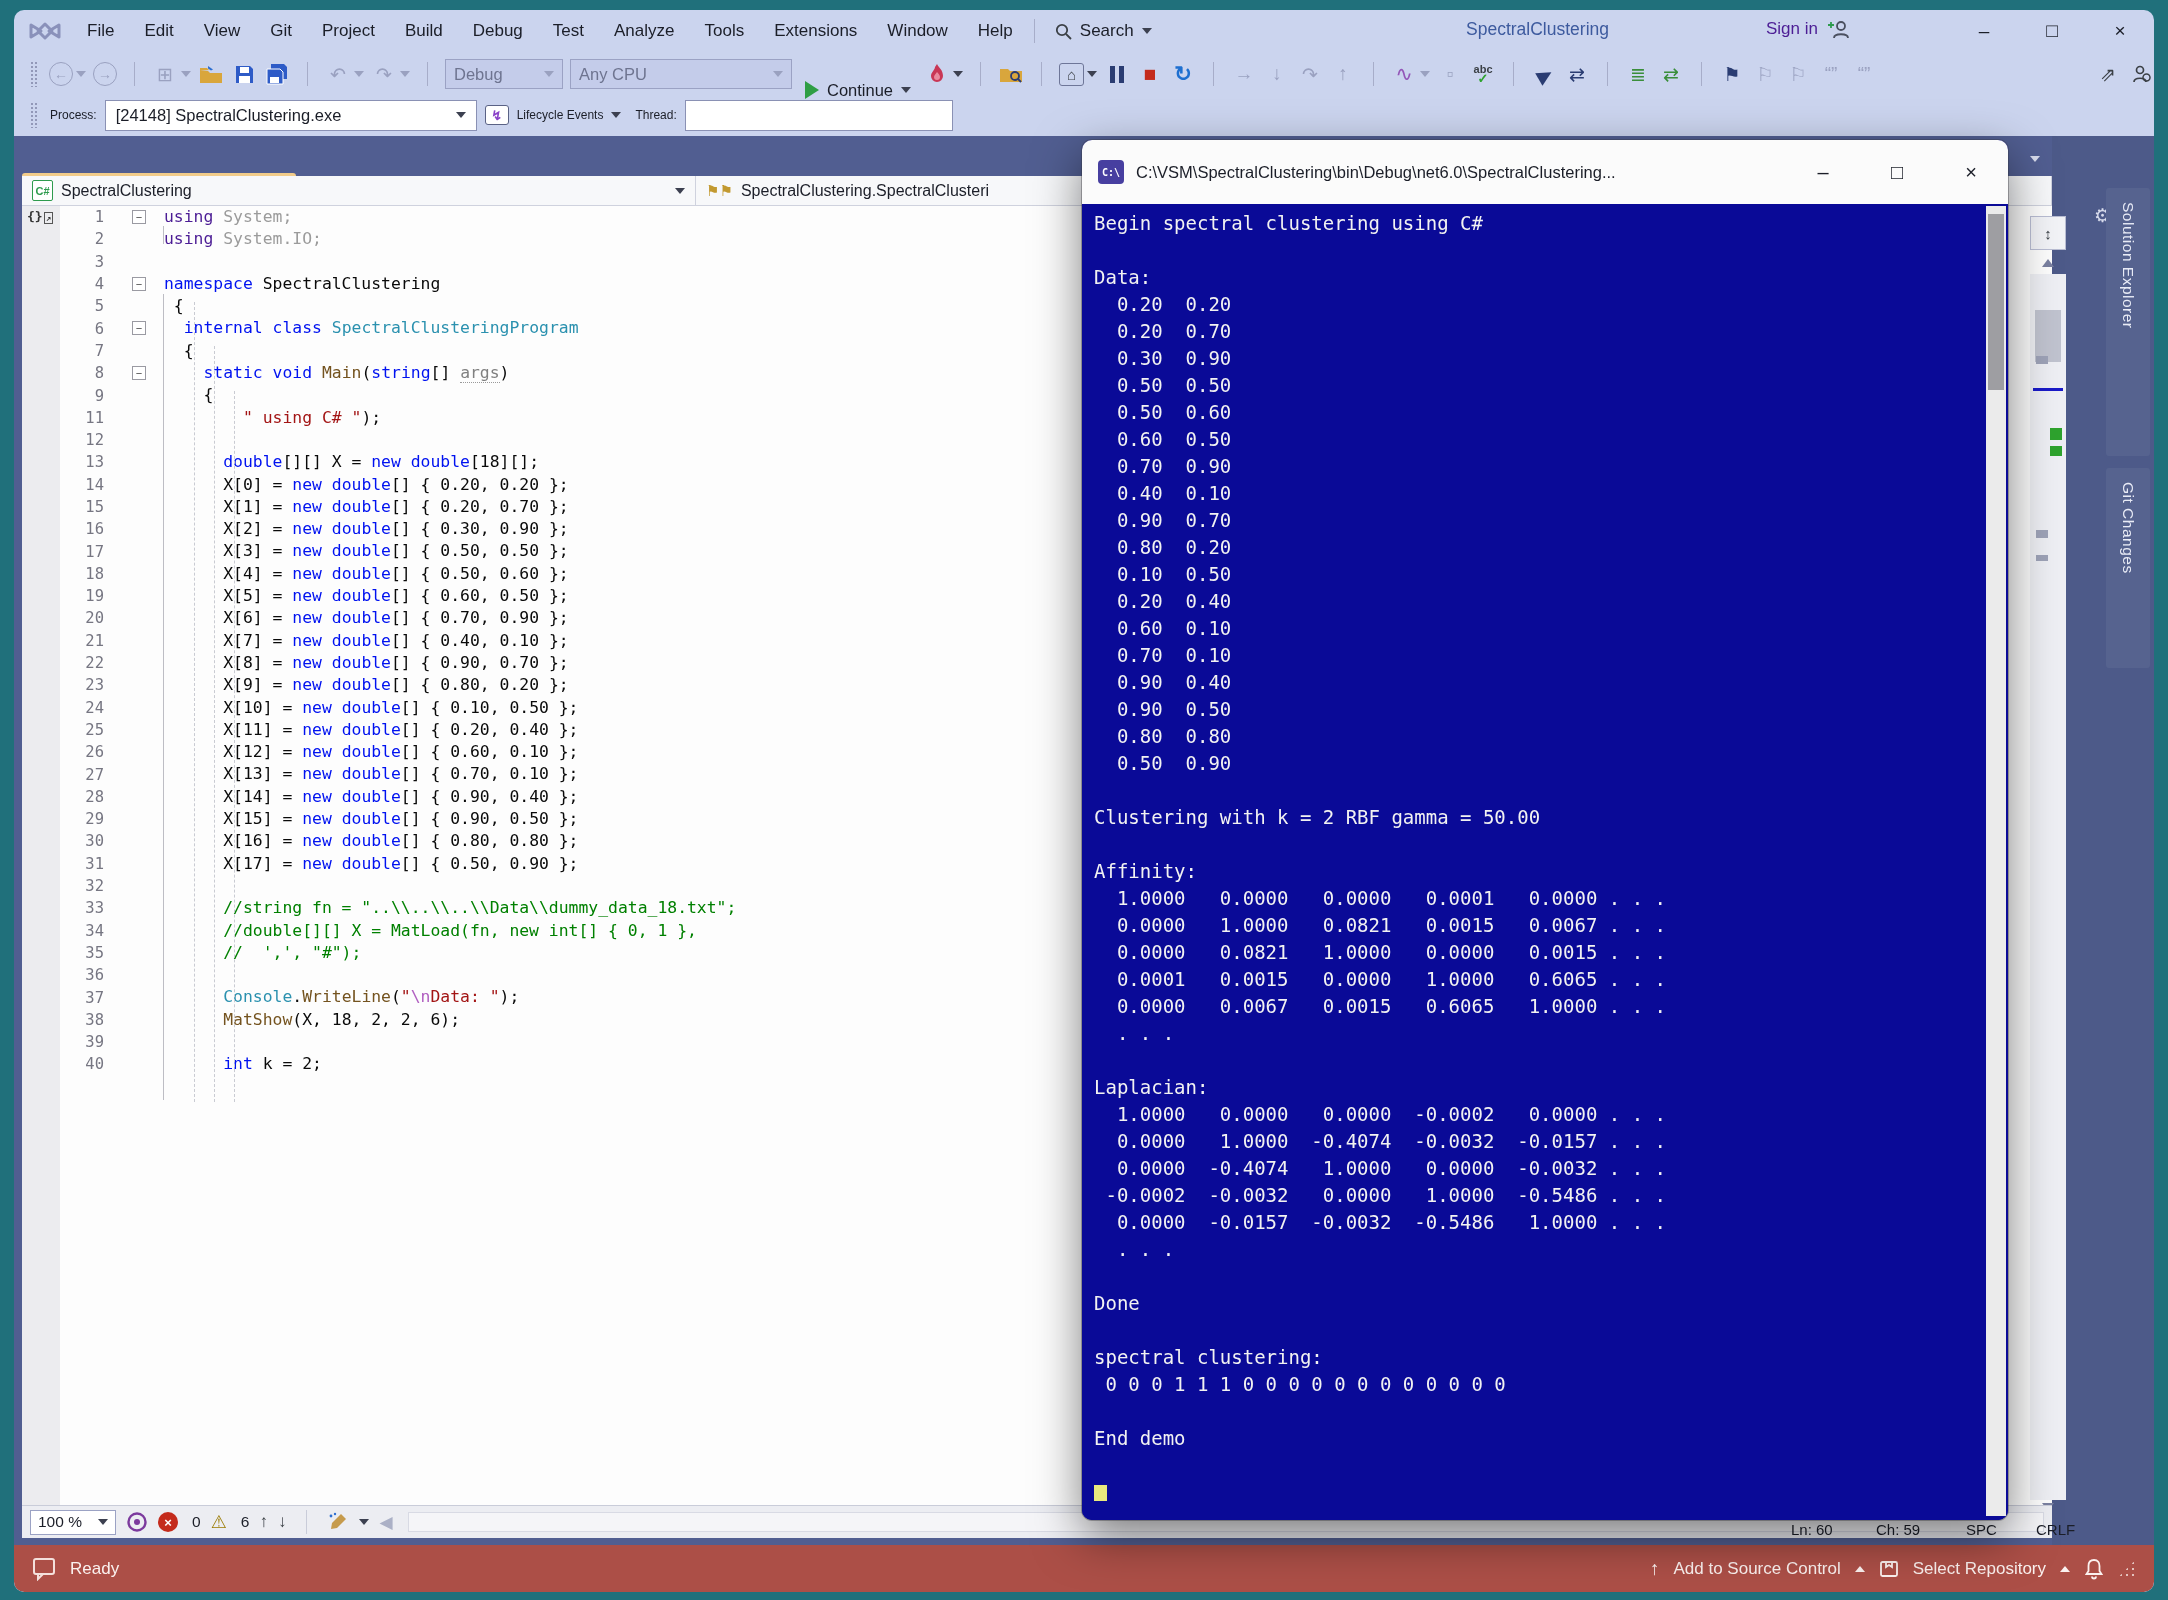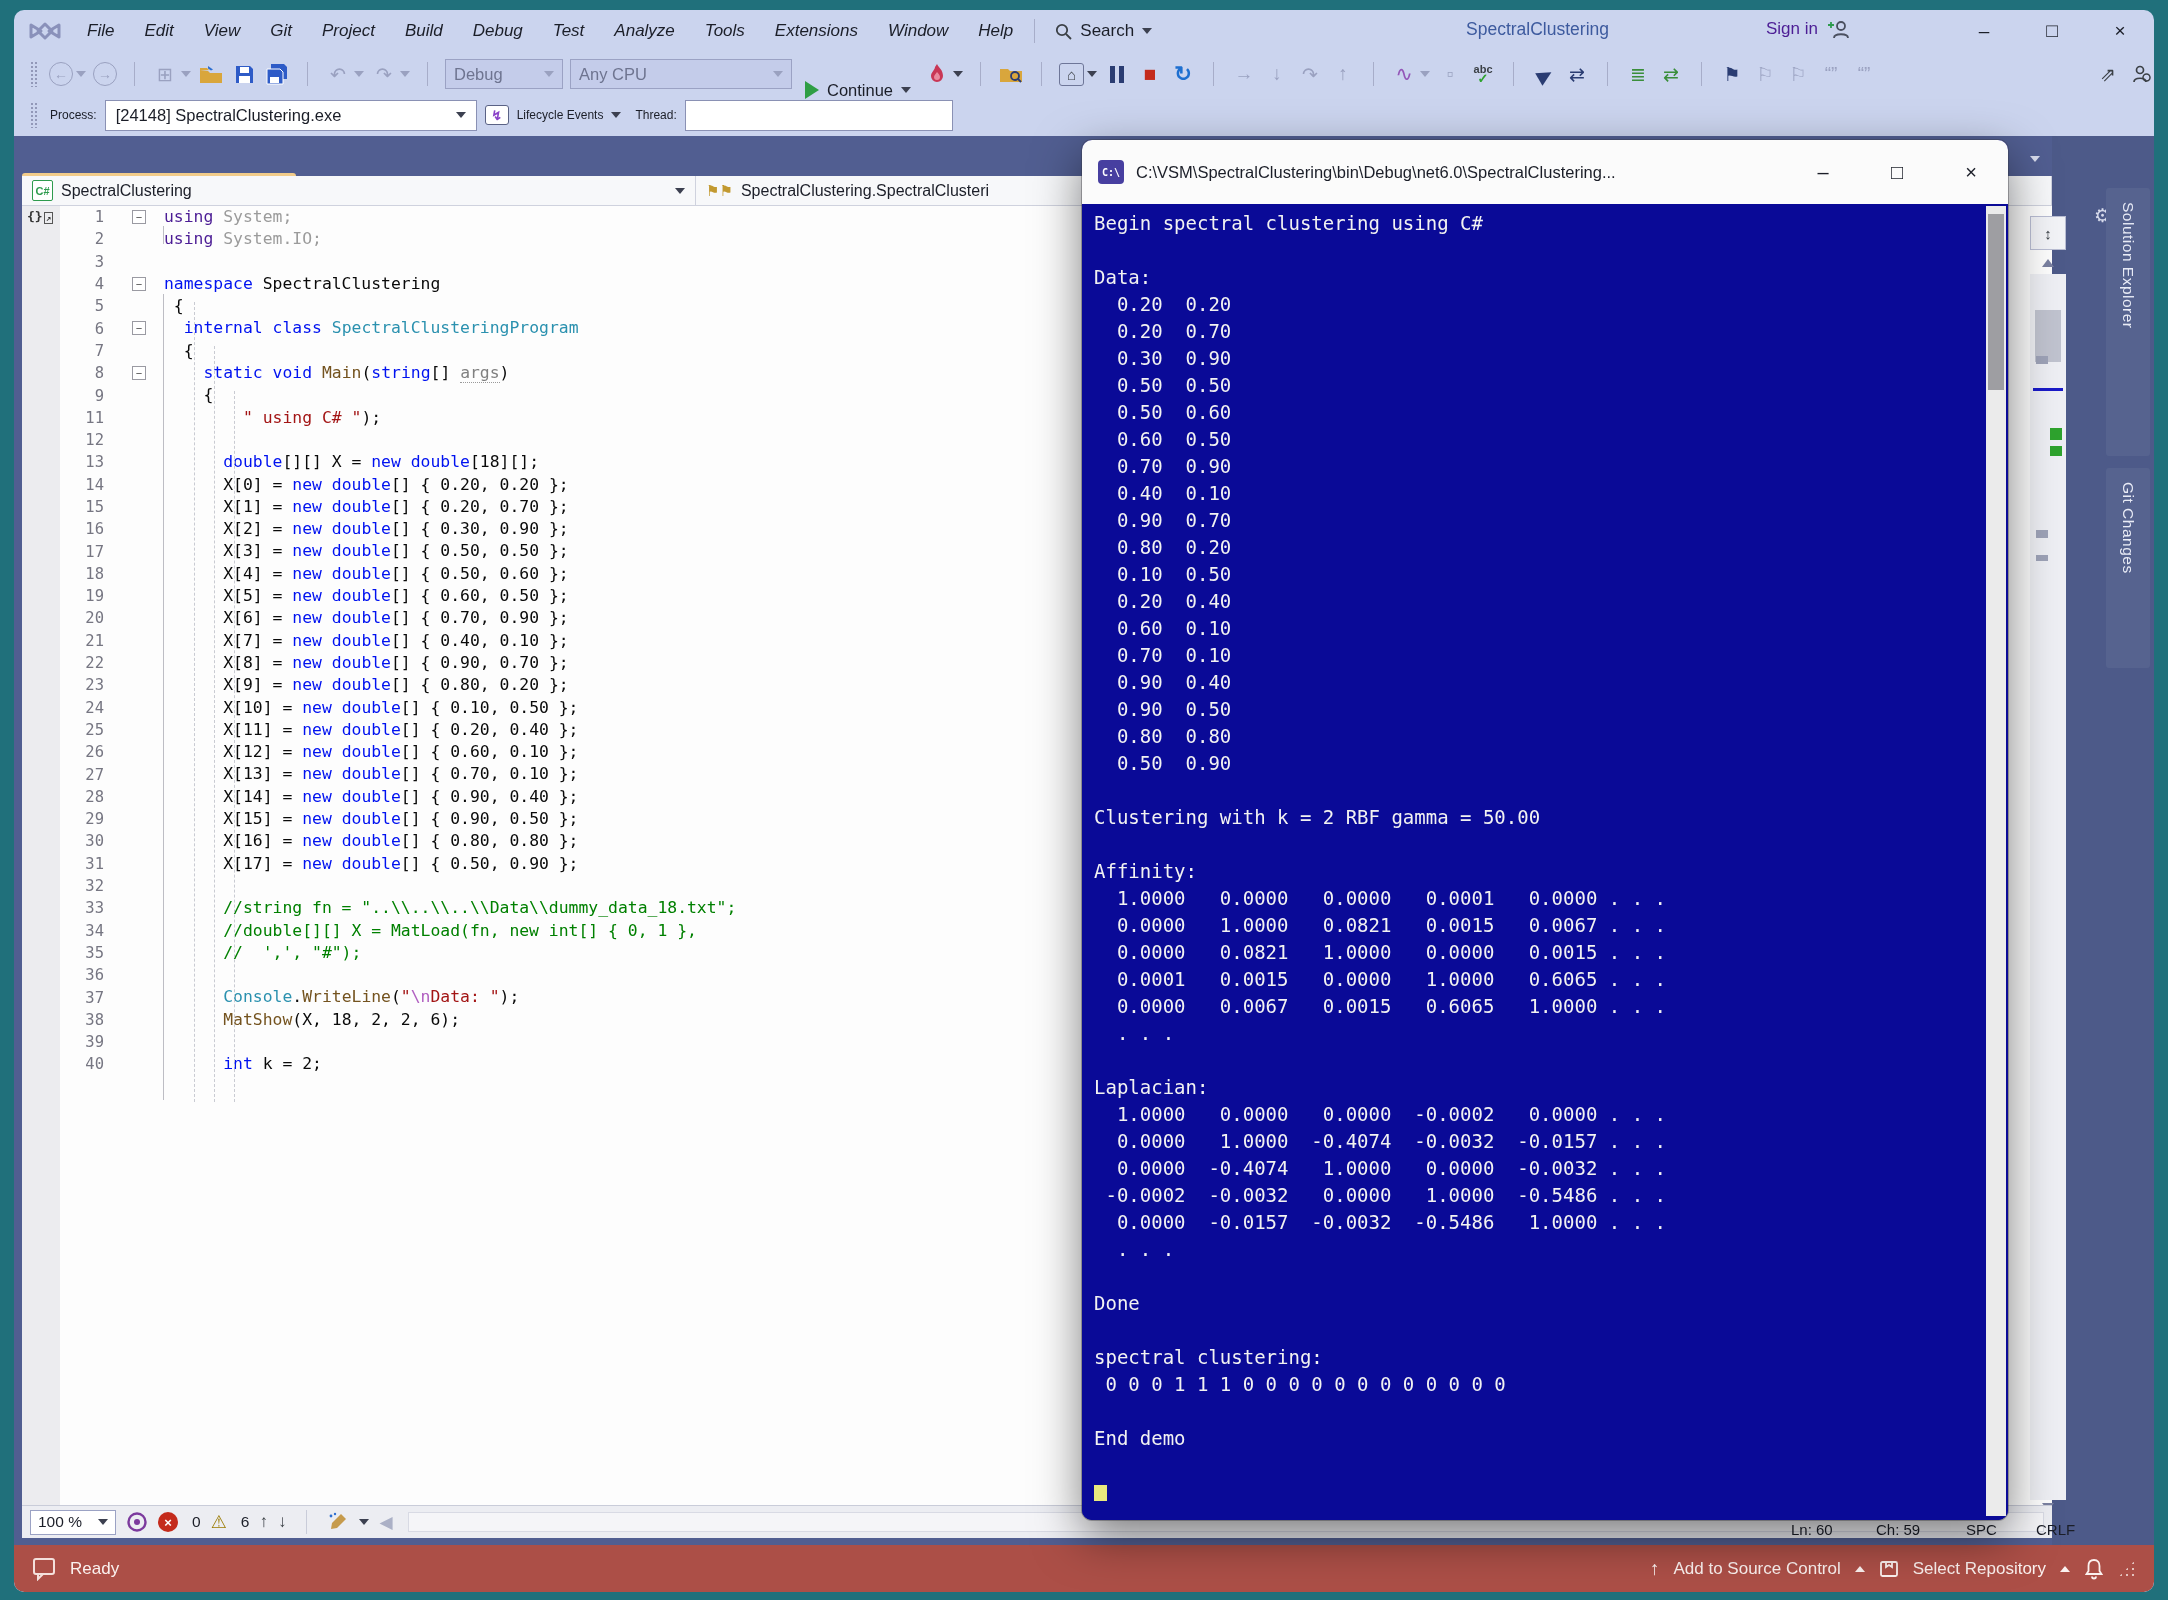--- a/index.html
+++ b/index.html
@@ -7,21 +7,21 @@
   body { font-family:"Liberation Sans", sans-serif; }
   #canvas { position:relative; width:2168px; height:1600px; background:#20707B; overflow:hidden; }
 
   
   .vs { position:absolute; left:14px; top:10px; width:2140px; height:1582px;
         background:#CBD4EE; border-radius:10px; overflow:hidden; }
 
   
   .titlebar { position:absolute; left:0; top:0; width:100%; height:42px; display:flex; align-items:center; padding-left:14px; }
   .vslogo { width:34px; height:22px; margin-right:14px; flex:0 0 auto; }
-  .menus { display:flex; align-items:center; gap:8px;font-style:italic; }
+  .menus { display:flex; align-items:center; gap:8px; }
   .menu-item { padding:4px 11px; font-size:17px; color:#1b1e28; border-radius:4px; white-space:nowrap; }
   .tb-sep-v { width:1px; height:24px; background:#A7ADC9; margin:0 10px; }
   .search { display:flex; align-items:center; gap:8px; font-size:17px; color:#1b1e28; padding:3px 10px; }
   .caret { width:0; height:0; border-left:5px solid transparent; border-right:5px solid transparent; border-top:6px solid #3c4050; display:inline-block; }
   .caret.dis { border-top-color:#9AA1C0; }
   .win-title { position:absolute; left:1452px; top:9px; font-size:17.5px; color:#3D5A9E; }
   .signin { position:absolute; left:1752px; top:9px; display:flex; gap:10px; align-items:center; font-size:17px; color:#4c1d95; }
   .winbtns { position:absolute; right:0; top:0; height:42px; display:flex; }
   .winbtn { width:68px; height:42px; display:flex; align-items:center; justify-content:center; font-size:19px; color:#1b1e28; }
 

